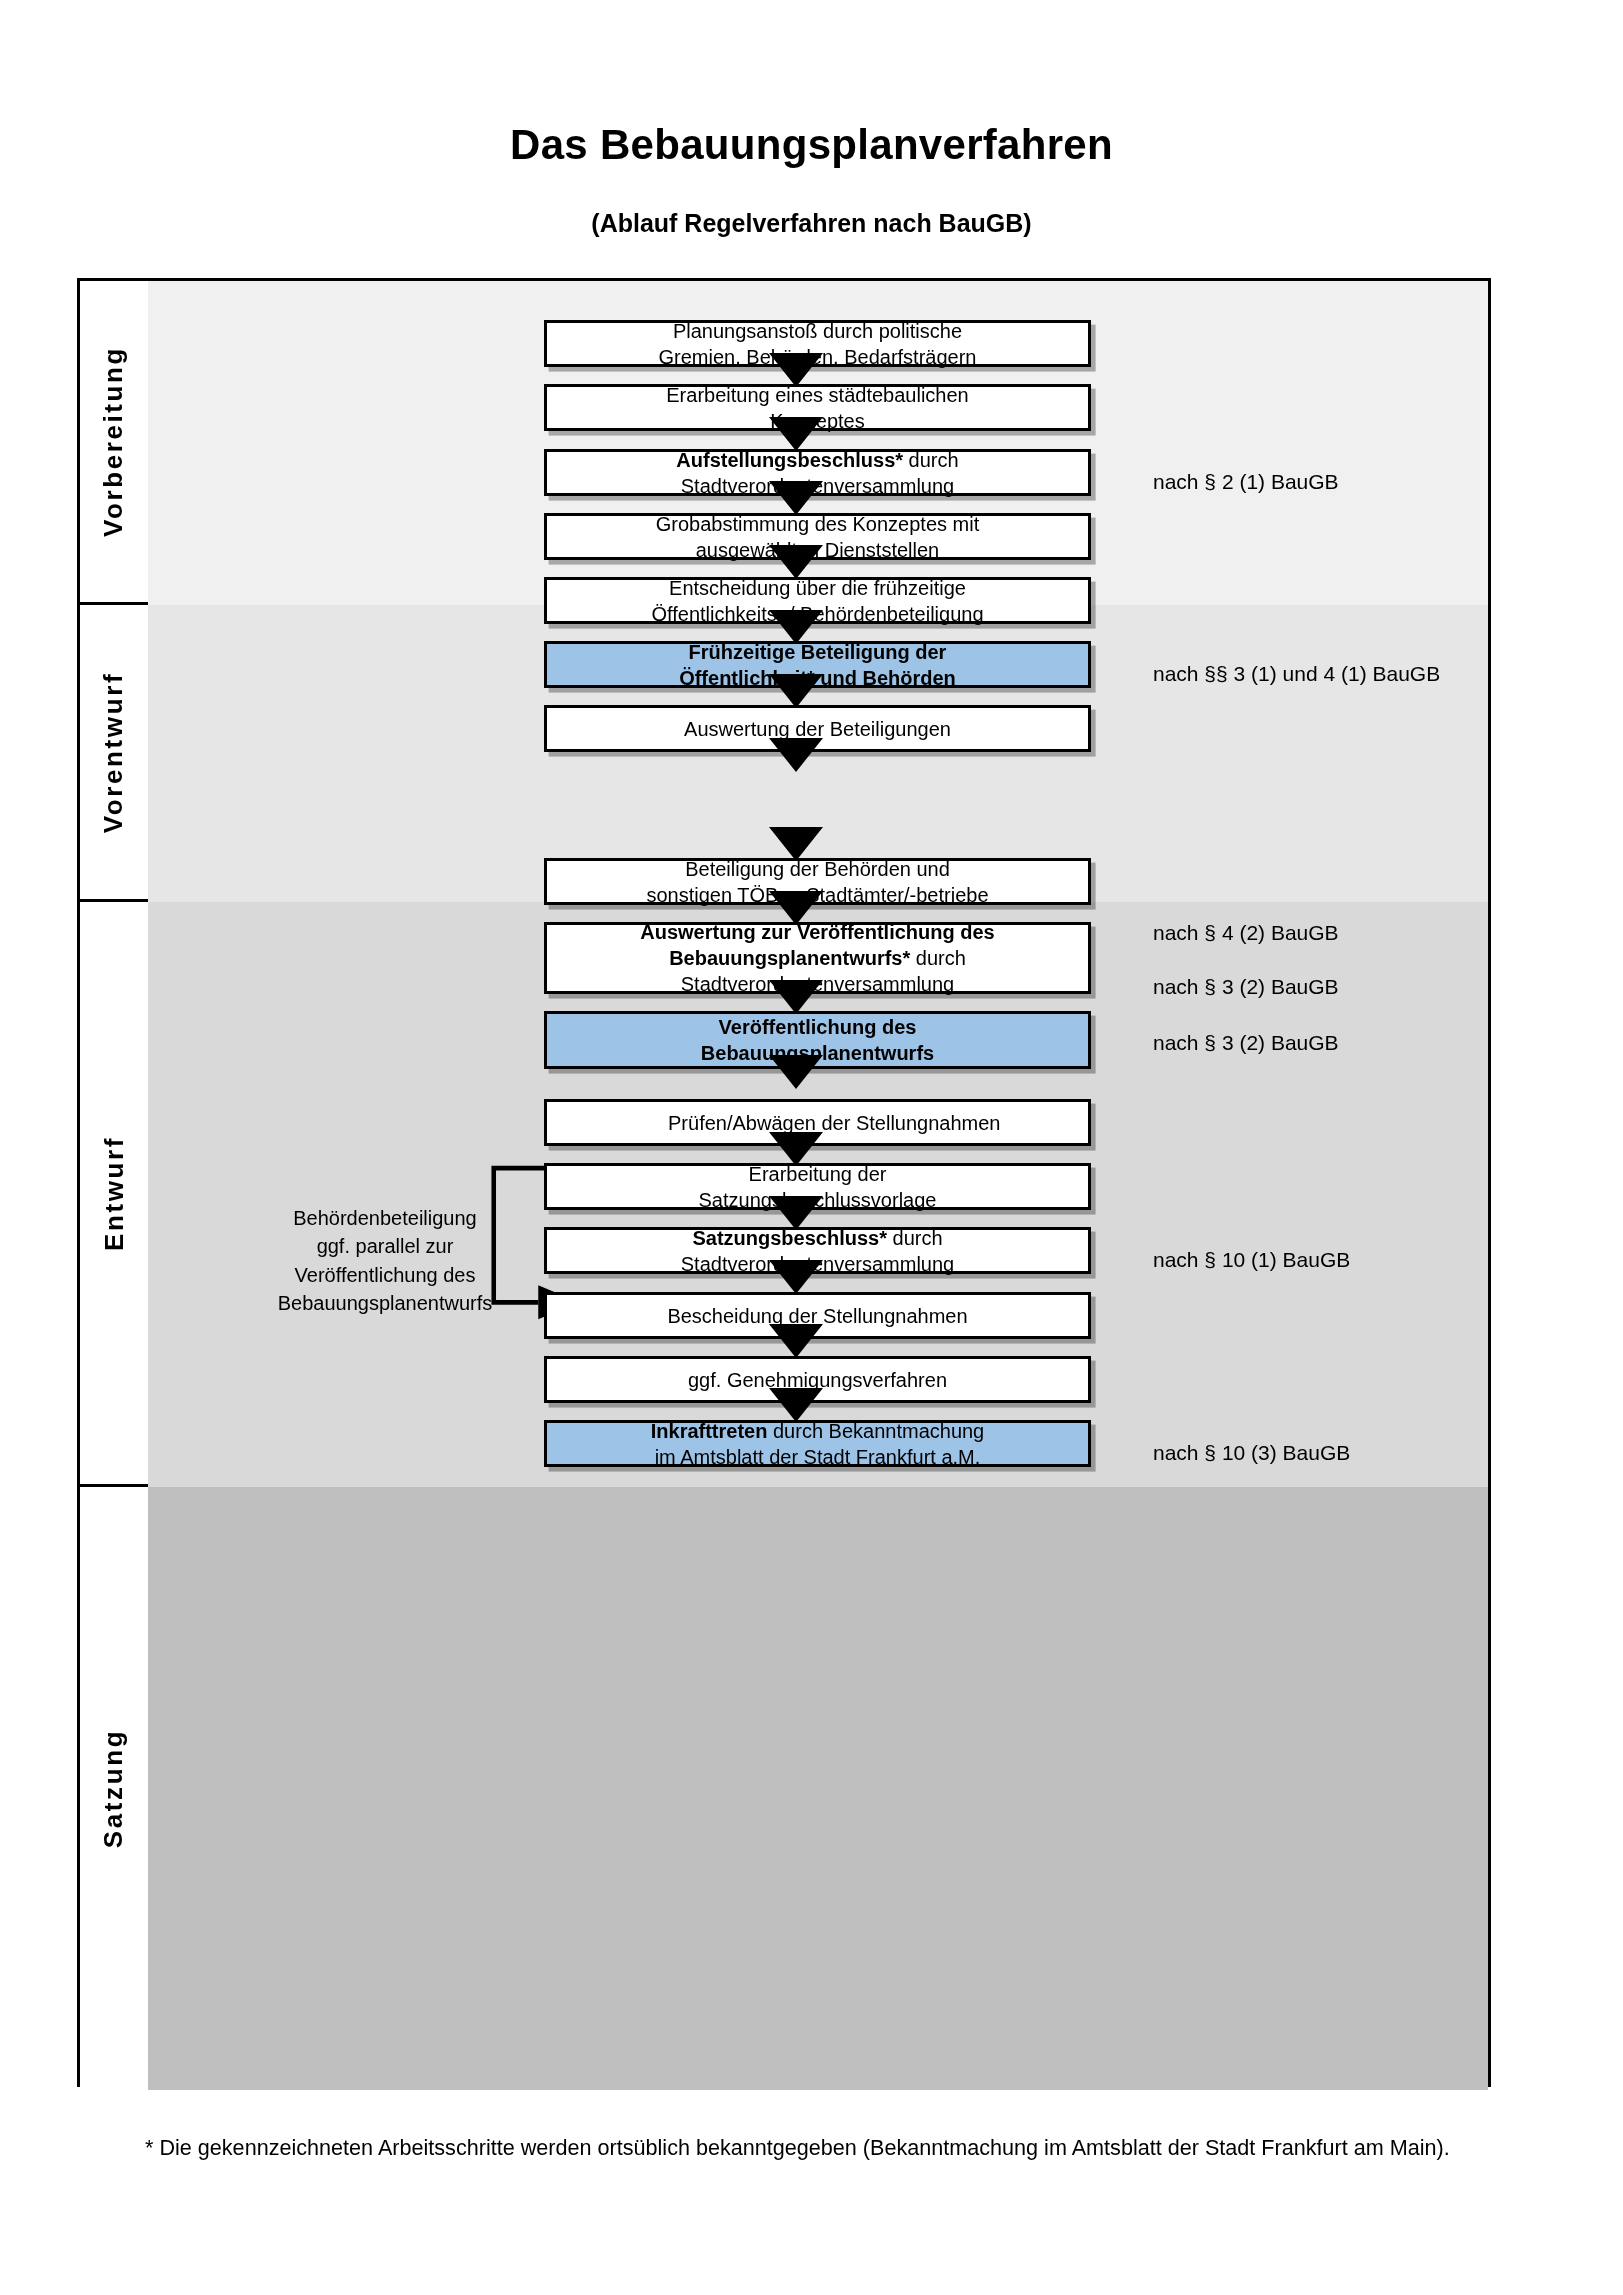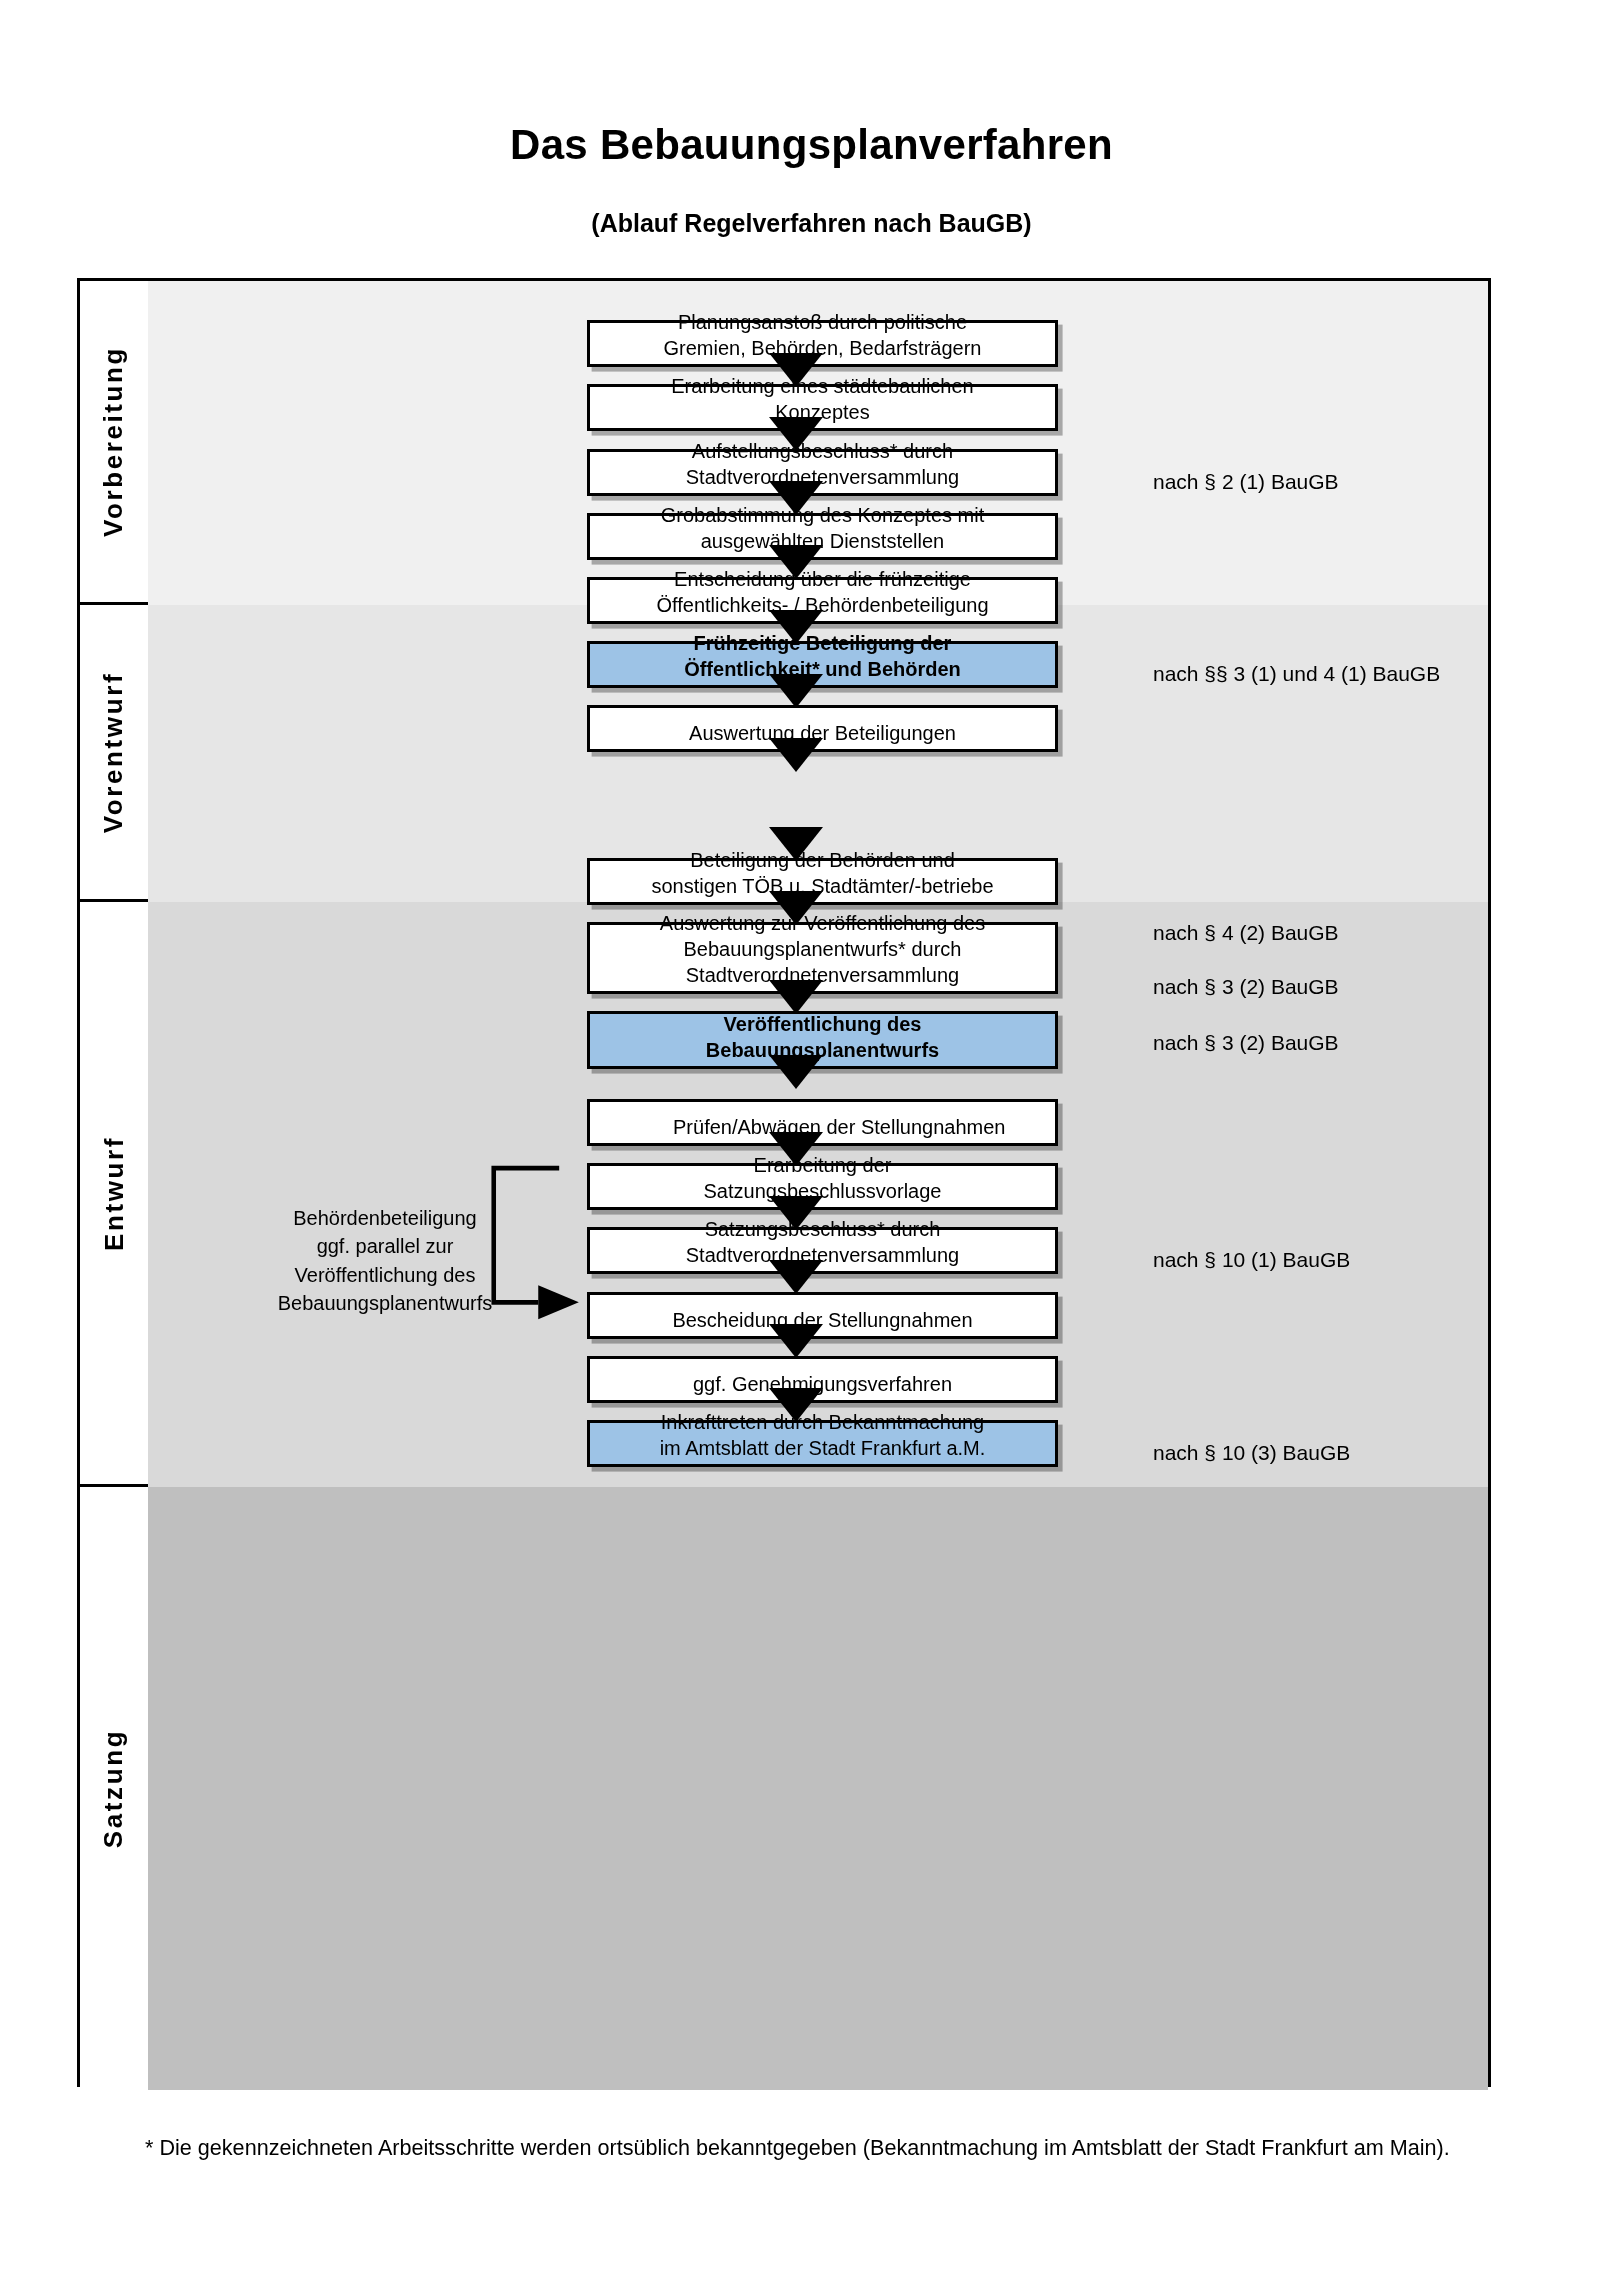--- a/index.html
+++ b/index.html
@@ -48,33 +48,33 @@
   }
   .band-label.last{border-bottom:none;}
   .band-label span{
     transform:rotate(-90deg);
     white-space:nowrap;
     font-size:26px;font-weight:bold;letter-spacing:2.6px;
   }
 
   
   .box{
-    position:absolute;left:507px;width:471px;
+    position:absolute;left:464px;width:547px;
     box-sizing:border-box;
     border:3.3px solid #000;
     background:#fff;
     box-shadow:4.6px 4.6px 0 0 rgba(0,0,0,.30);
-    display:flex;align-items:flex-end;justify-content:center;
+    display:flex;align-items:center;justify-content:center;
     text-align:center;
     font-size:20px;line-height:1.30;
     padding:2.6px 6.5px;
     z-index:3;
   }
   .box.blue{background:#9dc3e6;}
-  .box b{font-weight:normal;}
+  .box b{font-weight:bold;}
 
   
   .arrow{
     position:absolute;left:689px;width:0;height:0;
     border-left:27.5px solid transparent;
     border-right:27.5px solid transparent;
     border-top:34px solid #000;
     z-index:4;
   }
 

